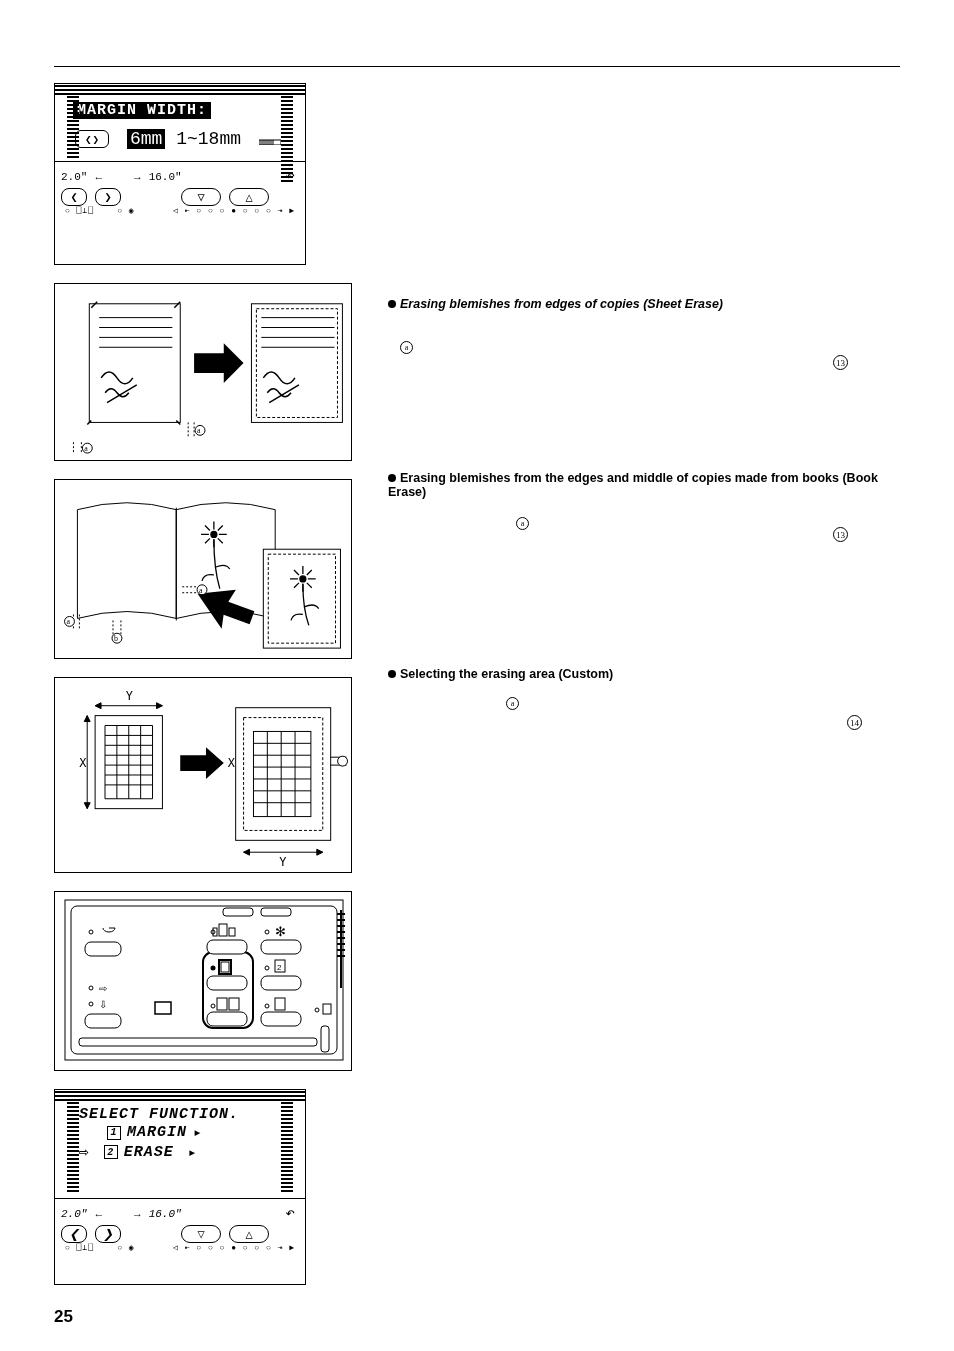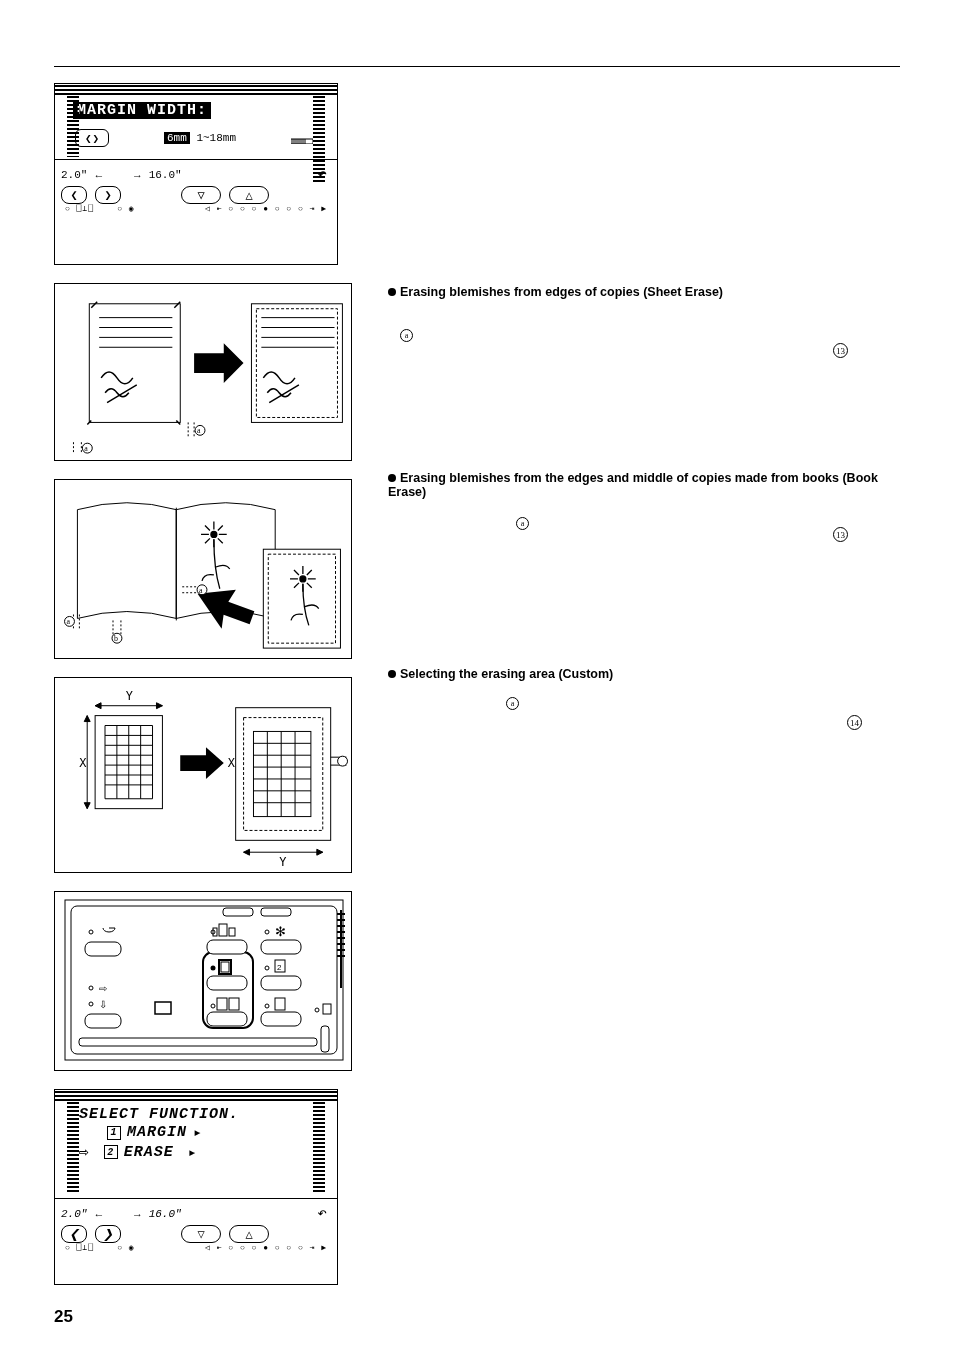--- a/index.html
+++ b/index.html
@@ -3,29 +3,29 @@
 <meta charset="utf-8">
 <style>
   * { box-sizing: border-box; margin: 0; padding: 0; }
   body { background: #fff; font-family: Arial, Helvetica, sans-serif; width: 954px; height: 1351px; position: relative; color: #000; }
   .page { padding: 64px 54px 0 54px; }
   .title { font-size: 22px; font-weight: bold; letter-spacing: 1px; }
   .hr { border: none; border-top: 1.5px solid #000; margin-top: 2px; }
   .content { display: flex; gap: 36px; margin-top: 16px; }
   .leftcol { width: 298px; display: flex; flex-direction: column; gap: 18px; }
   .rightcol { flex: 1; position: relative; font-size: 12.5px; font-weight: bold; }
-  .lcd { border: 1px solid #000; width: 284px; }
+  .lcd { border: 1px solid #000; width: 252px; }
   .lcd-lines { display: flex; flex-direction: column; }
   .lcd-lines .rule { height: 2px; background: #000; margin: 1px 0; }
   .lcd-body { position: relative; padding: 4px 6px 2px 6px; }
   .lcd-title { display: inline-block; background: #000; color: #fff; font-size: 15px; font-weight: bold; padding: 0 4px; letter-spacing: 1px; font-family: 'Courier New', monospace;}
   .lcd-val-row { display: flex; justify-content: space-between; align-items: center; padding: 10px 6px 8px 2px; font-family: 'Courier New', monospace;}
   .lcd-val-row .left-ico { width: 34px; height: 18px; border: 1.5px solid #000; border-radius: 6px; display:flex; align-items:center; justify-content:center; gap:1px;}
   .arrow-half { font-size: 11px; font-weight:bold;}
-  .lcd-val-row .mm { font-size: 11px; }
+  .lcd-val-row .mm { font-size: 18px; }
   .mm .hl { background:#000; color:#fff; padding: 0 3px; }
   .stripes { width: 22px; height: 16px; display:inline-block; vertical-align:middle;}
   .stripes svg { display:block;}
   .minirule-bot { border-top:1px solid #000; margin-top:2px;}
   .ctrlbar { padding: 6px 6px 0 6px; font-family: 'Courier New', monospace;}
   .ctrl-top { display:flex; align-items:center; gap:8px; font-size:11px; position:relative; height:18px;}
   .ctrl-top .undo { position:absolute; right:4px; top:-2px; font-size:16px;}
   .ctrl-btns { display:flex; align-items:center; gap:0; padding: 2px 0 0 0; font-size:14px;}
   .btn { border:1px solid #000; border-radius: 9px; height:18px; min-width:40px; display:inline-flex; align-items:center; justify-content:center; font-size:12px;}
   .btn-s { min-width:26px; border-radius:8px;}
@@ -491,21 +491,21 @@
             <span>○ ⎕⊥⎕ &nbsp;&nbsp; ○ ◉</span>
             <span>◁ ⇤ ○ ○ ○ ● ○ ○ ○ ⇥ ▶</span>
           </div>
         </div>
       </div>
 
     </div>
 
     <div class="rightcol">
       <div class="rblock" style="top:198px;">
-        <div style="margin-top:4px;"><span class="bullet"></span><span>Erasing blemishes from edges of copies (Sheet Erase)</span></div>
+        <div style="margin-top:16px;font-style:italic;"><span class="bullet"></span><span>Erasing blemishes from edges of copies (Sheet Erase)</span></div>
         <div style="position:relative; height:60px; margin-top:30px;">
           <span class="circ sm" style="position:absolute; left:12px; top:0;">a</span>
           <span class="circ" style="position:absolute; right:52px; top:14px;">13</span>
         </div>
       </div>
 
       <div class="rblock" style="top:388px;">
         <div><span class="bullet"></span><span>Erasing blemishes from the edges and middle of copies made from books (Book Erase)</span></div>
         <div style="position:relative; height:60px; margin-top:18px;">
           <span class="circ sm" style="position:absolute; left:128px; top:0;">a</span>

